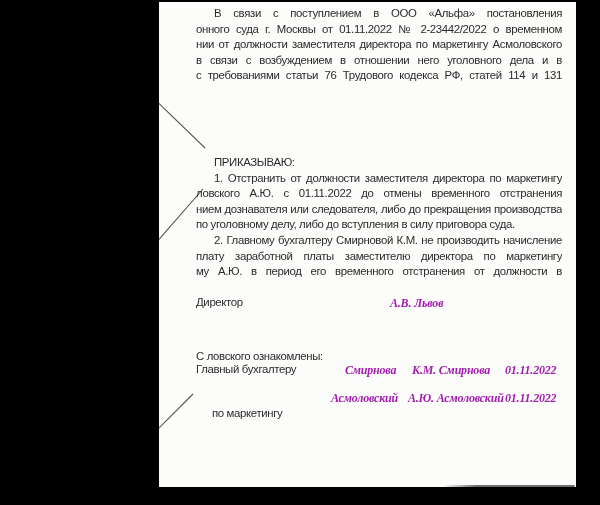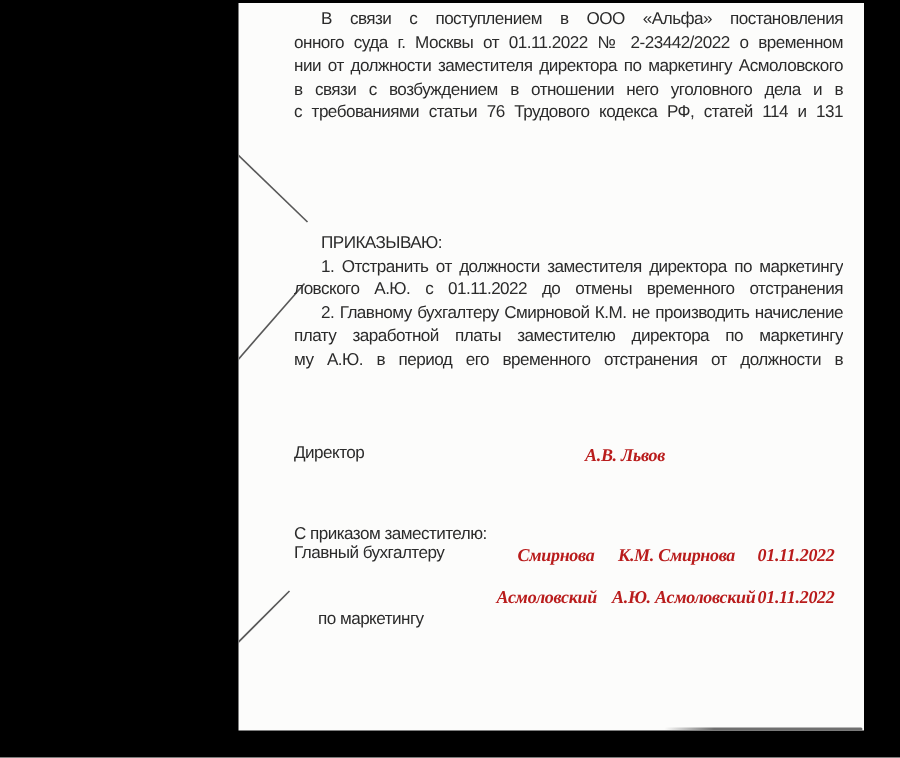--- a/index.html
+++ b/index.html
@@ -63,21 +63,21 @@
     position:absolute;
     top:0;
     white-space:nowrap;
   }
   .sig{
     font-family:"Liberation Serif",serif;
     font-style:italic;
     font-weight:bold;
     font-size:12px;
     letter-spacing:-0.2px;
-    color:#b91c1c;
+    color:#a21caf;
   }
   .edge-shadow{
     position:absolute;
     left:284px;bottom:0;
     width:132px;height:2px;
     background:linear-gradient(to right, rgba(90,90,90,0), #6f6f6f 25%, #6f6f6f);
     border-radius:1px;
   }
 </style>
 </head>
@@ -97,35 +97,37 @@
       <div>нии от должности заместителя директора по маркетингу Асмоловского А.Ю.</div>
       <div>в связи с возбуждением в отношении него уголовного дела и в соответствии</div>
       <div>с требованиями статьи 76 Трудового кодекса РФ, статей 114 и 131 Уголовно-</div>
     </div>
 
   <div class="block orders">
     <div class="order-heading">ПРИКАЗЫВАЮ:</div>
     <div class="para">
         <div>1. Отстранить от должности заместителя директора по маркетингу Асмо-</div>
         <div>ловского А.Ю. с 01.11.2022 до отмены временного отстранения постановле-</div>
+        <div>нием дознавателя или следователя, либо до прекращения производства</div>
+        <div>по уголовному делу, либо до вступления в силу приговора суда.</div>
       </div>
     <div class="para">
         <div>2. Главному бухгалтеру Смирновой К.М. не производить начисление и вы-</div>
         <div>плату заработной платы заместителю директора по маркетингу Асмоловско-</div>
         <div>му А.Ю. в период его временного отстранения от должности в соответствии</div>
       </div>
   </div>
 
   <div class="row" style="top:294px">
     <span class="lbl" style="left:0">Директор</span>
     <span class="sig" style="left:194px">А.В. Львов</span>
   </div>
 
   <div class="row" style="top:348px">
-    <span class="lbl" style="left:0">С приказом заместителю:</span>
+    <span class="lbl" style="left:0">С ловского ознакомлены:</span>
   </div>
 
   <div class="row" style="top:361px">
     <span class="lbl" style="left:0">Главный бухгалтеру</span>
     <span class="sig" style="left:149px">Смирнова</span>
     <span class="sig" style="left:216px">К.М. Смирнова</span>
     <span class="sig" style="left:309px">01.11.2022</span>
   </div>
 
   <div class="row" style="top:389px;height:34px">

